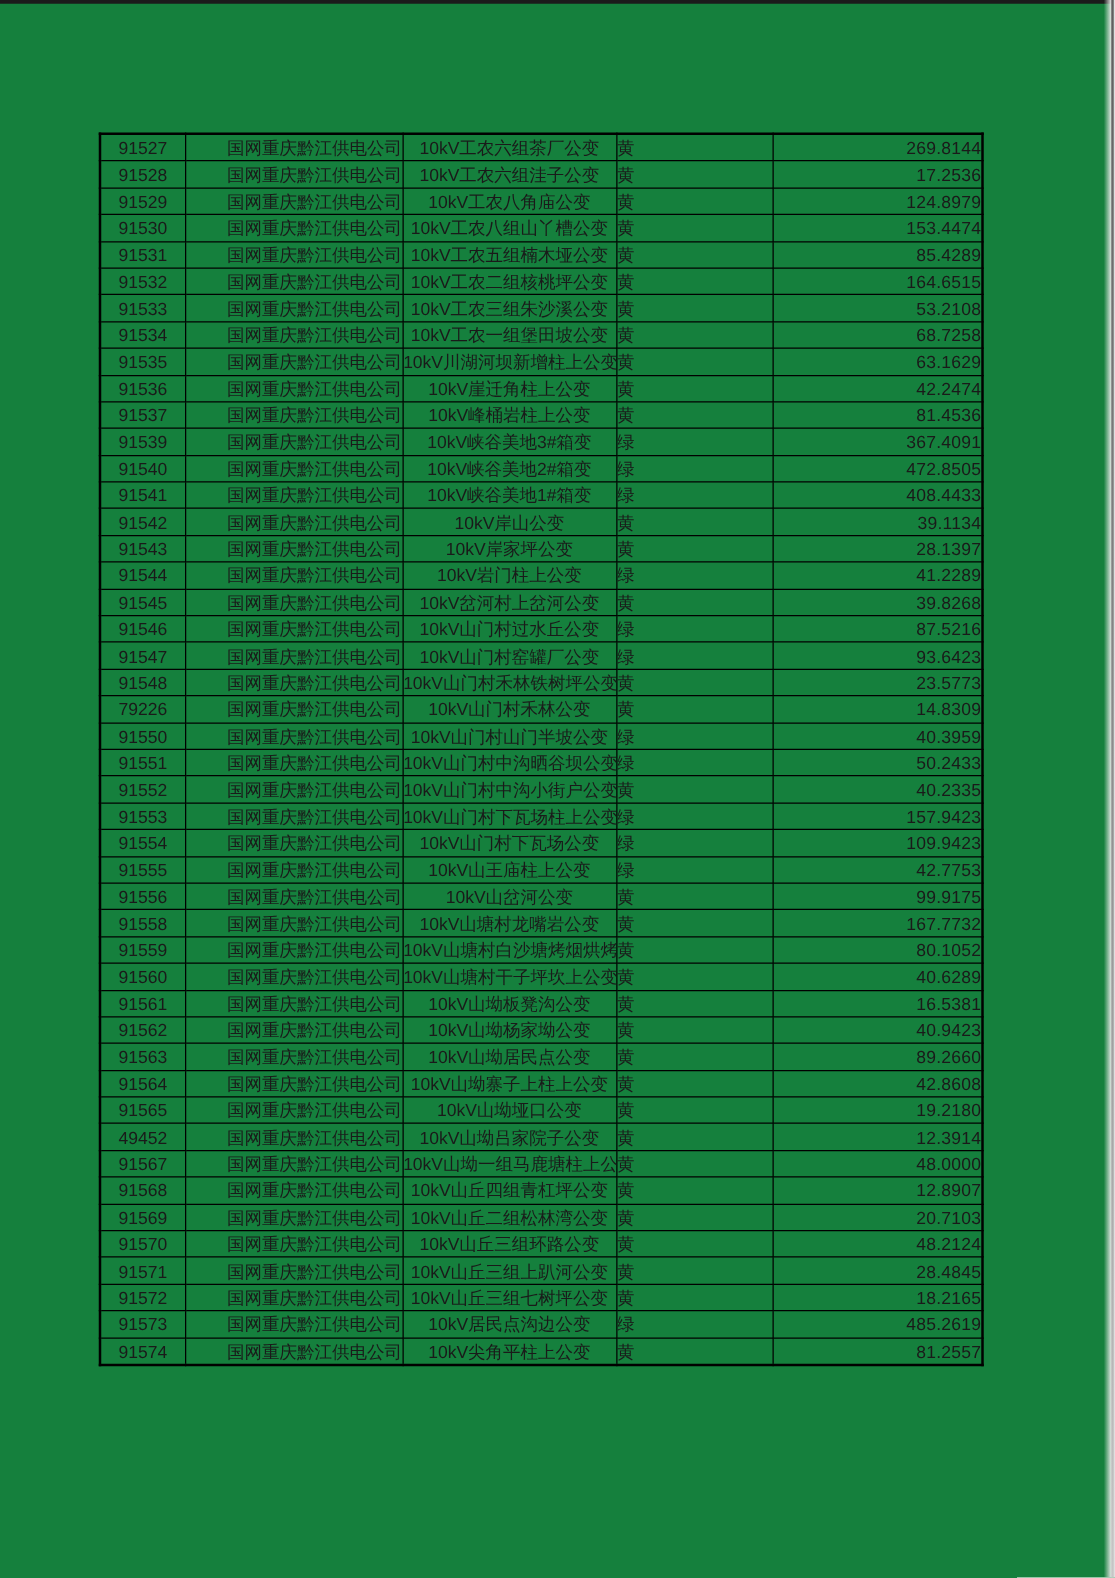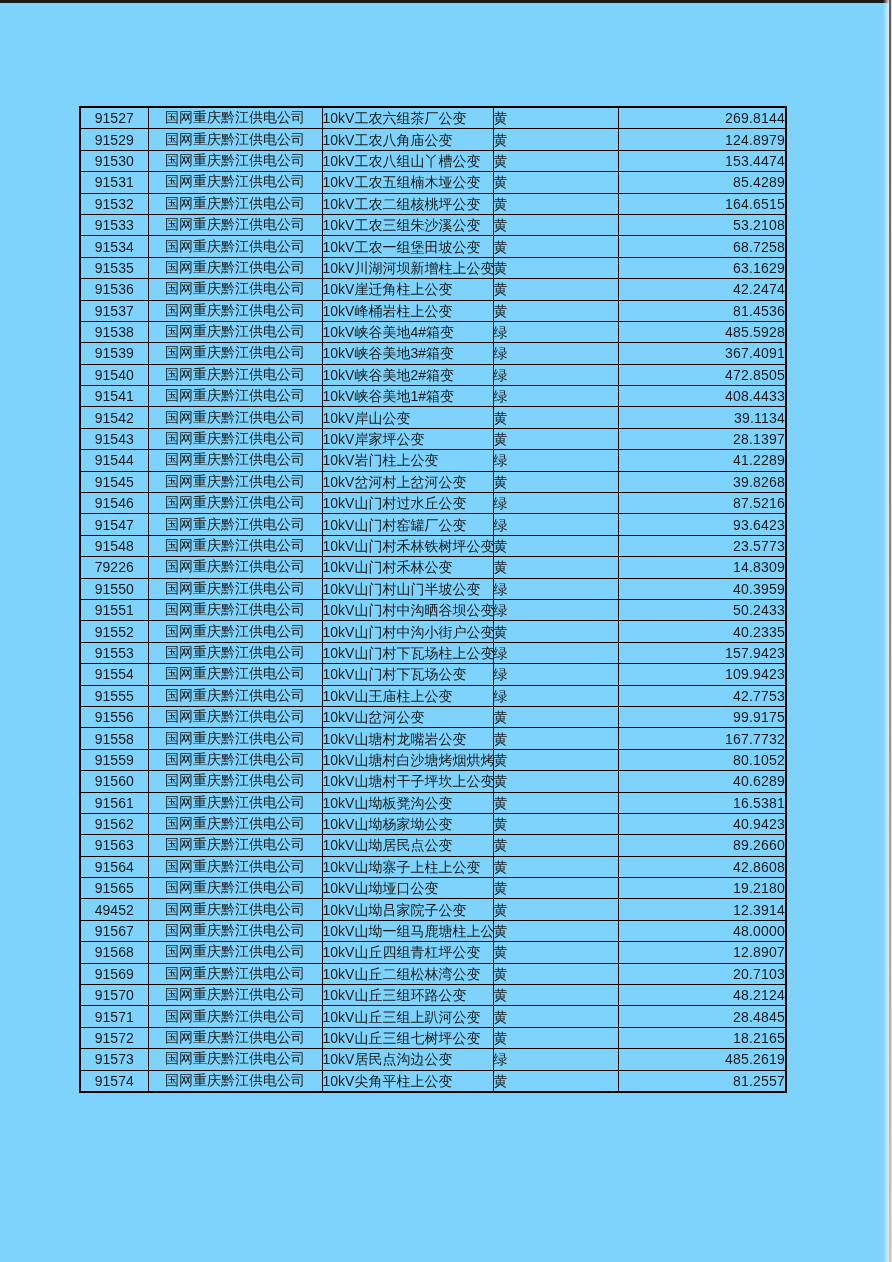--- a/index.html
+++ b/index.html
@@ -9,21 +9,21 @@
     height: 1262px;
     background: #fdfdfd;
     font-family: "Liberation Sans", sans-serif;
     overflow: hidden;
     position: relative;
   }
   .page {
     position: relative;
     width: 892px;
     height: 1262px;
-    background: #7dd3fc;
+    background: #15803d;
   }
   .top-edge {
     position: absolute;
     top: 0; left: 0;
     width: 892px; height: 3px;
     background: #1b1b1b;
   }
   .right-shade {
     position: absolute;
     top: 0; right: 0;
@@ -52,22 +52,22 @@
     height: 20.4px;
     font-size: 14px;
     line-height: 20px;
     color: #1a1a1a;
     padding: 0;
     white-space: nowrap;
     overflow: hidden;
     vertical-align: middle;
   }
   td.c-id     { text-align: center; }
-  td.c-co     { text-align: center; padding-left: 3px; font-family: Liberation Serif, serif; }
-  td.c-name   { text-align: left; padding-left: 3px; }
+  td.c-co     { text-align: right; padding-left: 3px; }
+  td.c-name   { text-align: center; padding-left: 3px; }
   td.c-flag   { text-align: left; padding-left: 3px; }
   td.c-value  { text-align: right; letter-spacing: 0.2px; }
 </style>
 </head>
 <body>
 
 <div class="page">
   <div class="top-edge"></div>
   <div class="right-shade"></div>
   <div class="right-line"></div>
@@ -83,20 +83,27 @@
       </colgroup>
       <tbody>
           <tr>
     <td class="c-id">91527</td>
     <td class="c-co">国网重庆黔江供电公司</td>
     <td class="c-name">10kV工农六组茶厂公变</td>
     <td class="c-flag">黄</td>
     <td class="c-value">269.8144</td>
   </tr>
           <tr>
+    <td class="c-id">91528</td>
+    <td class="c-co">国网重庆黔江供电公司</td>
+    <td class="c-name">10kV工农六组洼子公变</td>
+    <td class="c-flag">黄</td>
+    <td class="c-value">17.2536</td>
+  </tr>
+          <tr>
     <td class="c-id">91529</td>
     <td class="c-co">国网重庆黔江供电公司</td>
     <td class="c-name">10kV工农八角庙公变</td>
     <td class="c-flag">黄</td>
     <td class="c-value">124.8979</td>
   </tr>
           <tr>
     <td class="c-id">91530</td>
     <td class="c-co">国网重庆黔江供电公司</td>
     <td class="c-name">10kV工农八组山丫槽公变</td>
@@ -144,27 +151,20 @@
     <td class="c-name">10kV崖迁角柱上公变</td>
     <td class="c-flag">黄</td>
     <td class="c-value">42.2474</td>
   </tr>
           <tr>
     <td class="c-id">91537</td>
     <td class="c-co">国网重庆黔江供电公司</td>
     <td class="c-name">10kV峰桶岩柱上公变</td>
     <td class="c-flag">黄</td>
     <td class="c-value">81.4536</td>
-  </tr>
-          <tr>
-    <td class="c-id">91538</td>
-    <td class="c-co">国网重庆黔江供电公司</td>
-    <td class="c-name">10kV峡谷美地4#箱变</td>
-    <td class="c-flag">绿</td>
-    <td class="c-value">485.5928</td>
   </tr>
           <tr>
     <td class="c-id">91539</td>
     <td class="c-co">国网重庆黔江供电公司</td>
     <td class="c-name">10kV峡谷美地3#箱变</td>
     <td class="c-flag">绿</td>
     <td class="c-value">367.4091</td>
   </tr>
           <tr>
     <td class="c-id">91540</td>

